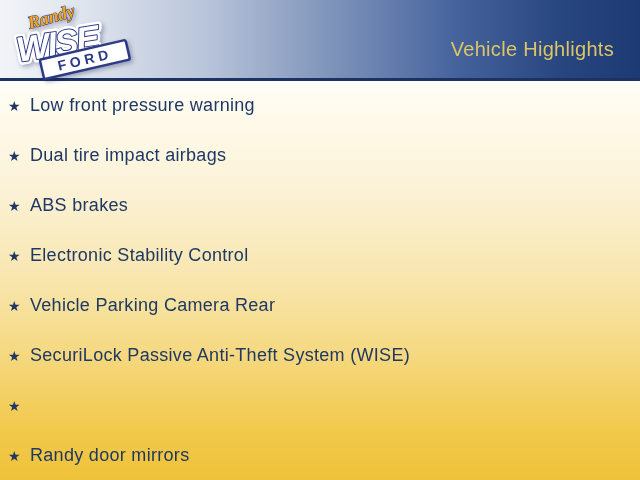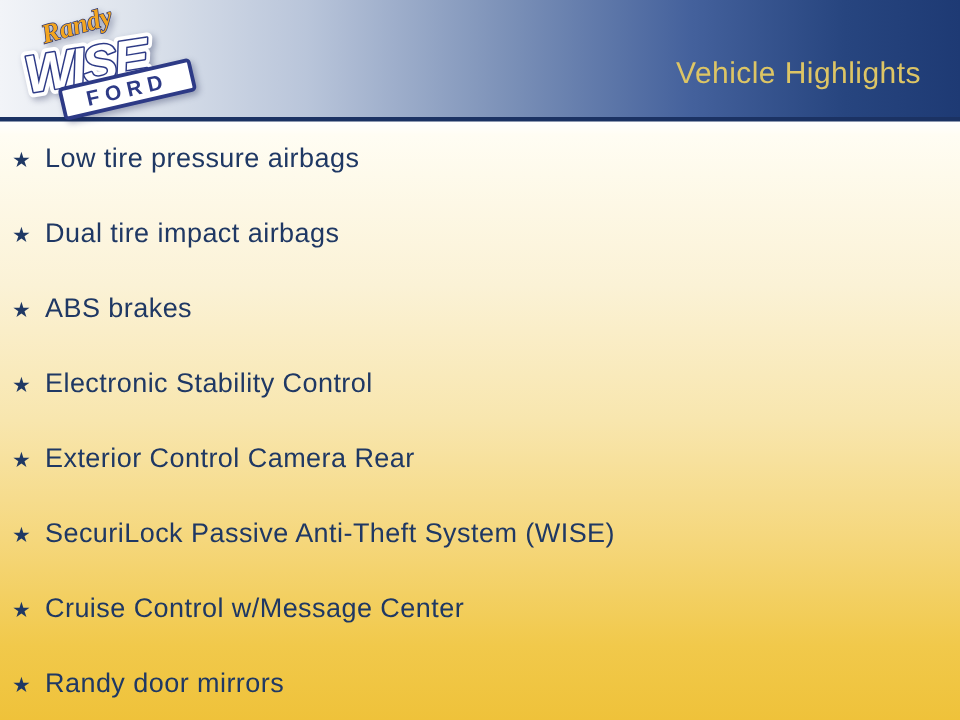--- a/index.html
+++ b/index.html
@@ -106,45 +106,44 @@
         </g>
       </svg>
     </div>
 
     <div class="header-title">Vehicle Highlights</div>
   </div>
 
   <ul class="feature-list">
     <li class="feature-item">
       <span class="star-bullet">★</span>
-      <span class="feature-text">Low tire pressure airbags</span>
+      <span class="feature-text">Low front pressure warning</span>
     </li>
     <li class="feature-item">
       <span class="star-bullet">★</span>
       <span class="feature-text">Dual tire impact airbags</span>
     </li>
     <li class="feature-item">
       <span class="star-bullet">★</span>
       <span class="feature-text">ABS brakes</span>
     </li>
     <li class="feature-item">
       <span class="star-bullet">★</span>
       <span class="feature-text">Electronic Stability Control</span>
     </li>
     <li class="feature-item">
       <span class="star-bullet">★</span>
-      <span class="feature-text">Exterior Control Camera Rear</span>
+      <span class="feature-text">Vehicle Parking Camera Rear</span>
     </li>
     <li class="feature-item">
       <span class="star-bullet">★</span>
       <span class="feature-text">SecuriLock Passive Anti-Theft System (WISE)</span>
     </li>
     <li class="feature-item">
       <span class="star-bullet">★</span>
-      <span class="feature-text">Cruise Control w/Message Center</span>
     </li>
     <li class="feature-item">
       <span class="star-bullet">★</span>
       <span class="feature-text">Randy door mirrors</span>
     </li>
   </ul>
 
 </div>
 
 </body></html>

